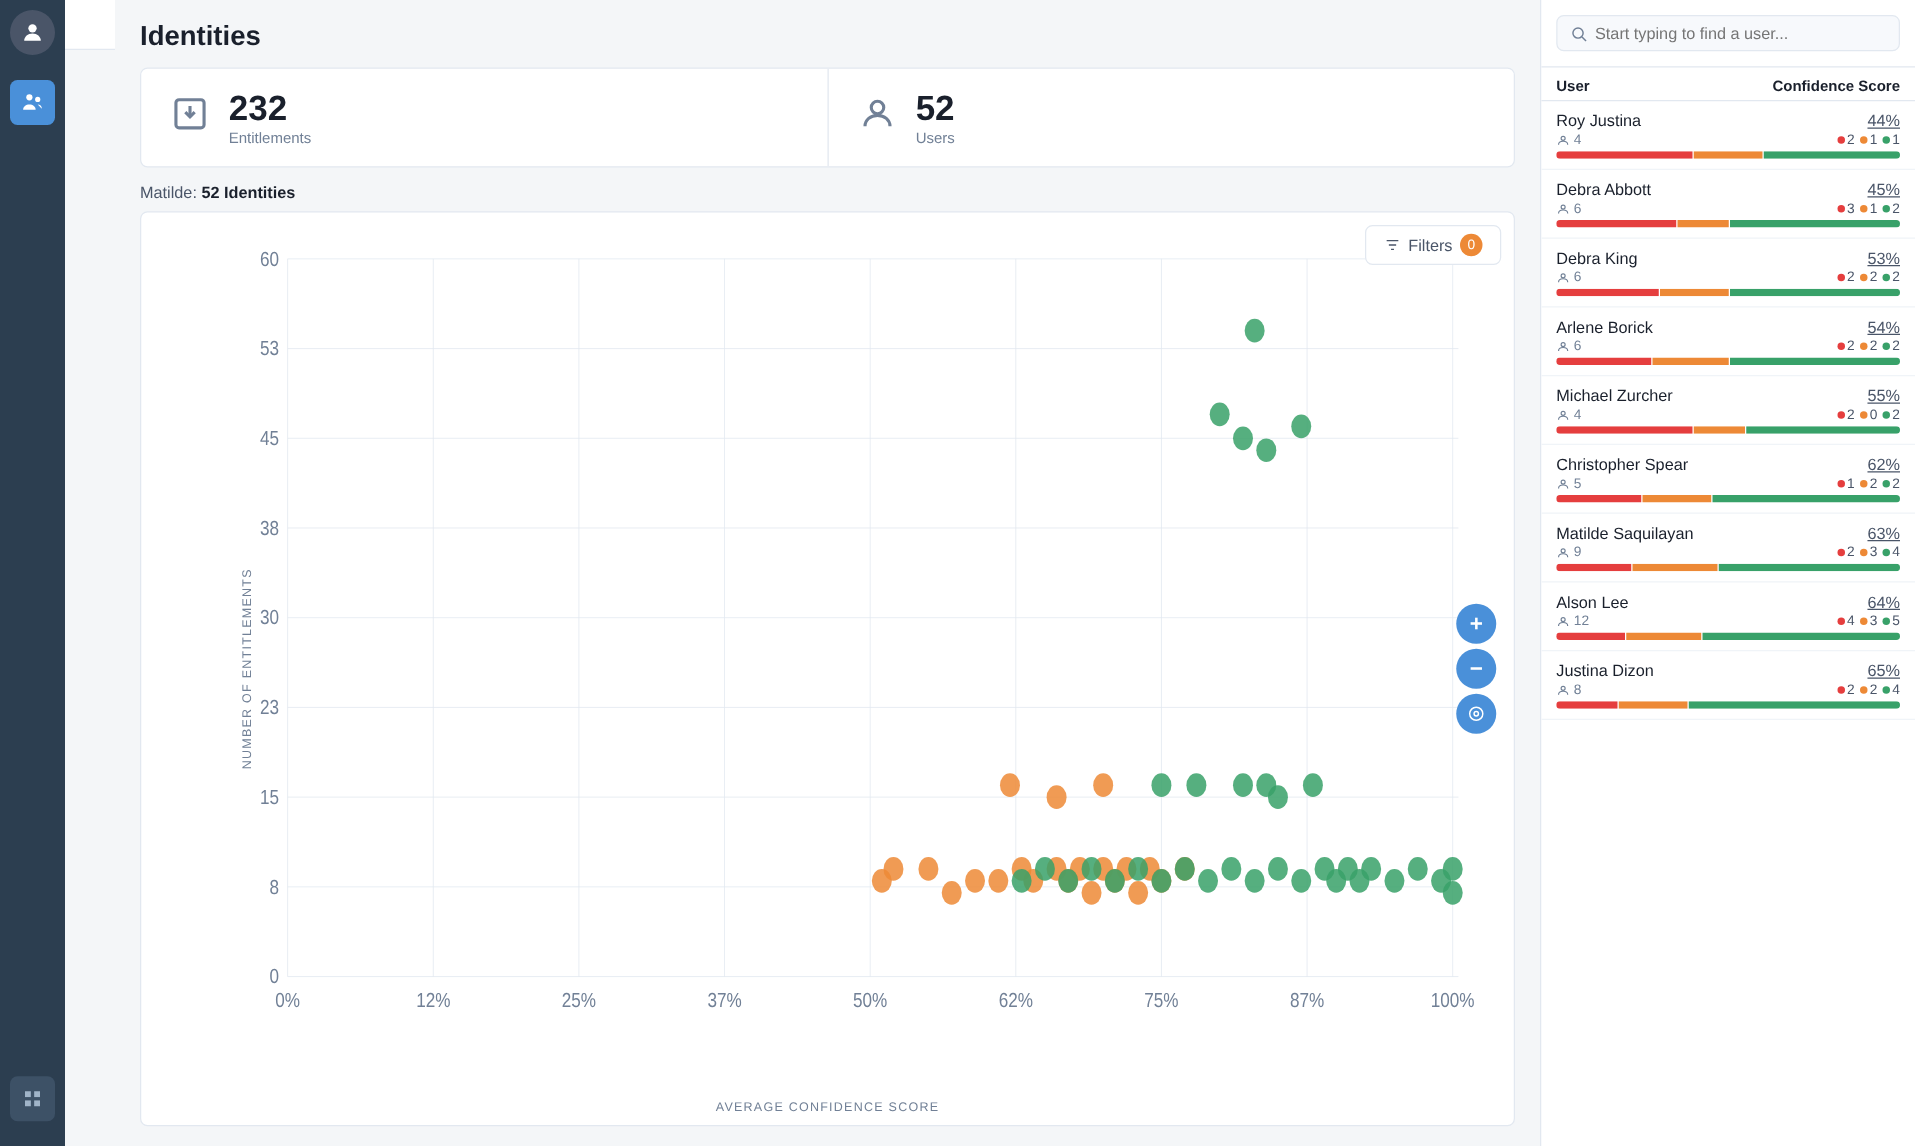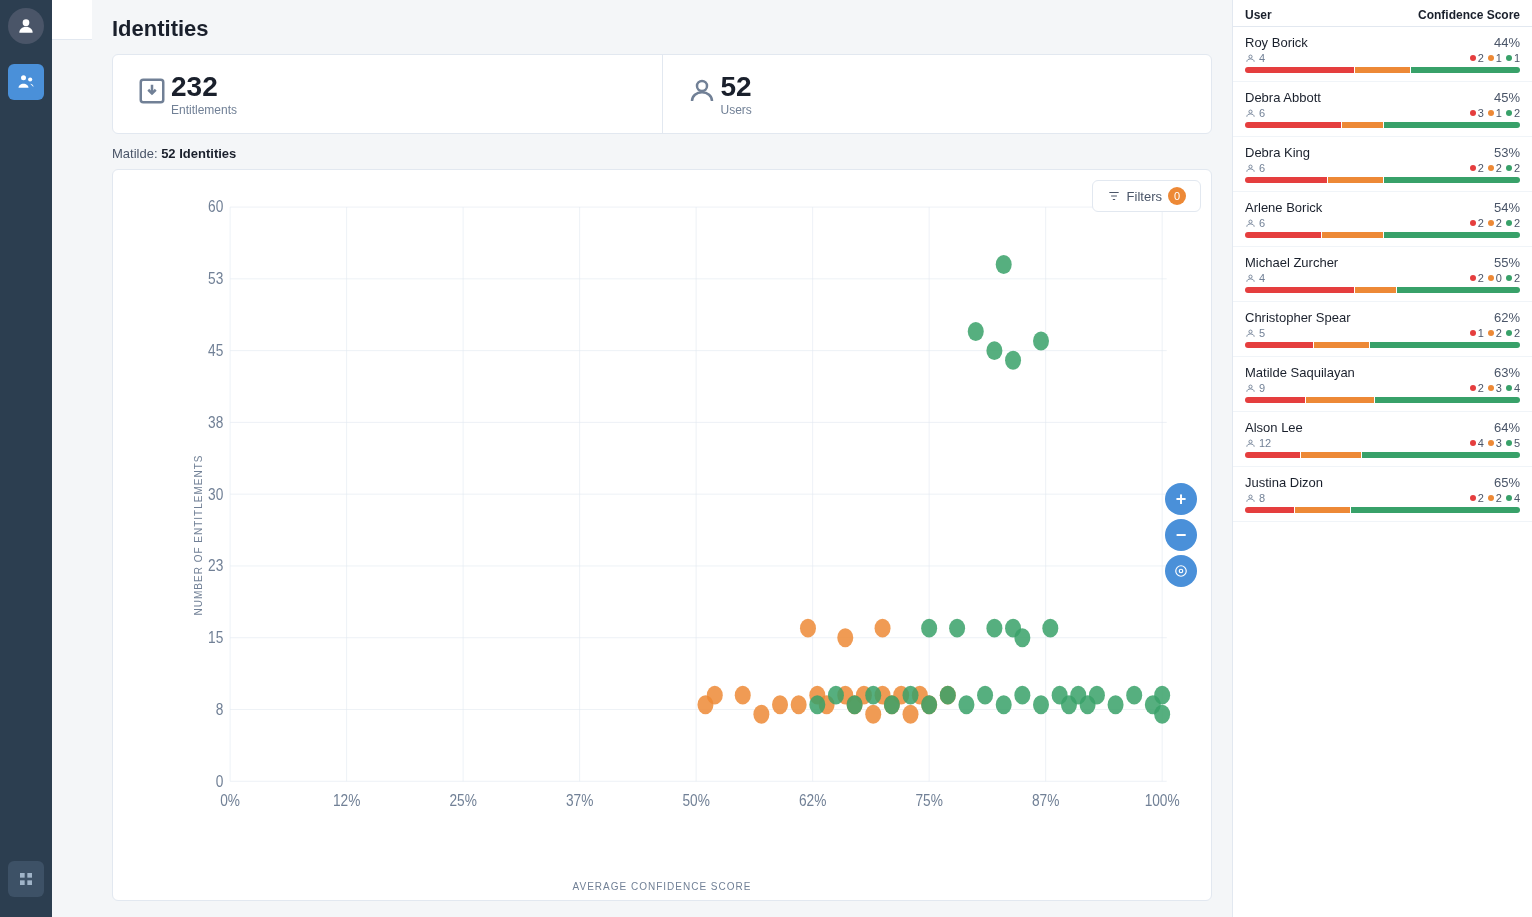--- a/index.html
+++ b/index.html
@@ -85,21 +85,21 @@
       border: 1px solid #e2e8f0;
       border-radius: 6px;
       margin-bottom: 12px;
       overflow: hidden;
     }
     .stat-card {
       flex: 1;
       padding: 16px 24px;
       display: flex;
       align-items: center;
-      gap: 4px;
+      gap: 16px;
     }
     .stat-card + .stat-card {
       border-left: 1px solid #e2e8f0;
     }
     .stat-icon {
       color: #718096;
       font-size: 24px;
     }
     .stat-info {}
     .stat-number {
@@ -285,20 +285,21 @@
       margin-bottom: 2px;
     }
     .user-name {
       font-size: 13px;
       font-weight: 500;
       color: #1a202c;
     }
     .user-score {
       font-size: 13px;
       color: #4a5568;
+      text-decoration: underline;
     }
     .user-meta {
       display: flex;
       justify-content: space-between;
       align-items: center;
       margin-bottom: 3px;
     }
     .user-count {
       font-size: 11px;
       color: #718096;
@@ -536,28 +537,37 @@
               <circle cx="719.12" cy="126" r="7" fill="#38a169" opacity="0.85"></circle>
               <circle cx="735.4399999999999" cy="133.06666666666666" r="7" fill="#38a169" opacity="0.85"></circle>
               <circle cx="759.92" cy="118.93333333333334" r="7" fill="#38a169" opacity="0.85"></circle>
               <circle cx="727.28" cy="62.39999999999998" r="7" fill="#38a169" opacity="0.85"></circle>
             </g>
         </svg>
       </div>
     </div>
 
     <div class="right-panel">
+      <div class="search-box">
+        <div class="search-input-wrap">
+          <svg width="14" height="14" viewBox="0 0 24 24" fill="none" stroke="#718096" stroke-width="2">
+              <circle cx="11" cy="11" r="7"></circle>
+              <line x1="16.5" y1="16.5" x2="22" y2="22"></line>
+            </svg>
+          <input class="search-input" type="text" placeholder="Start typing to find a user..." style="">
+        </div>
+      </div>
       <div class="user-list-header">
         <span>User</span>
         <span>Confidence Score</span>
       </div>
       <div class="user-list" id="user-list">
           <div class="user-item">
     <div class="user-top-row">
-      <span class="user-name">Roy Borick</span>
+      <span class="user-name">Roy Justina</span>
       <span class="user-score">44%</span>
     </div>
     <div class="user-meta">
       <span class="user-count">
         <svg width="11" height="11" viewBox="0 0 24 24" fill="none" stroke="#718096" stroke-width="2">
                   <circle cx="12" cy="8" r="3.5"></circle>
                   <path d="M4 19c0-3.5 3.1-6 8-6s8 2.5 8 6"></path>
                 </svg>
         4
       </span>

